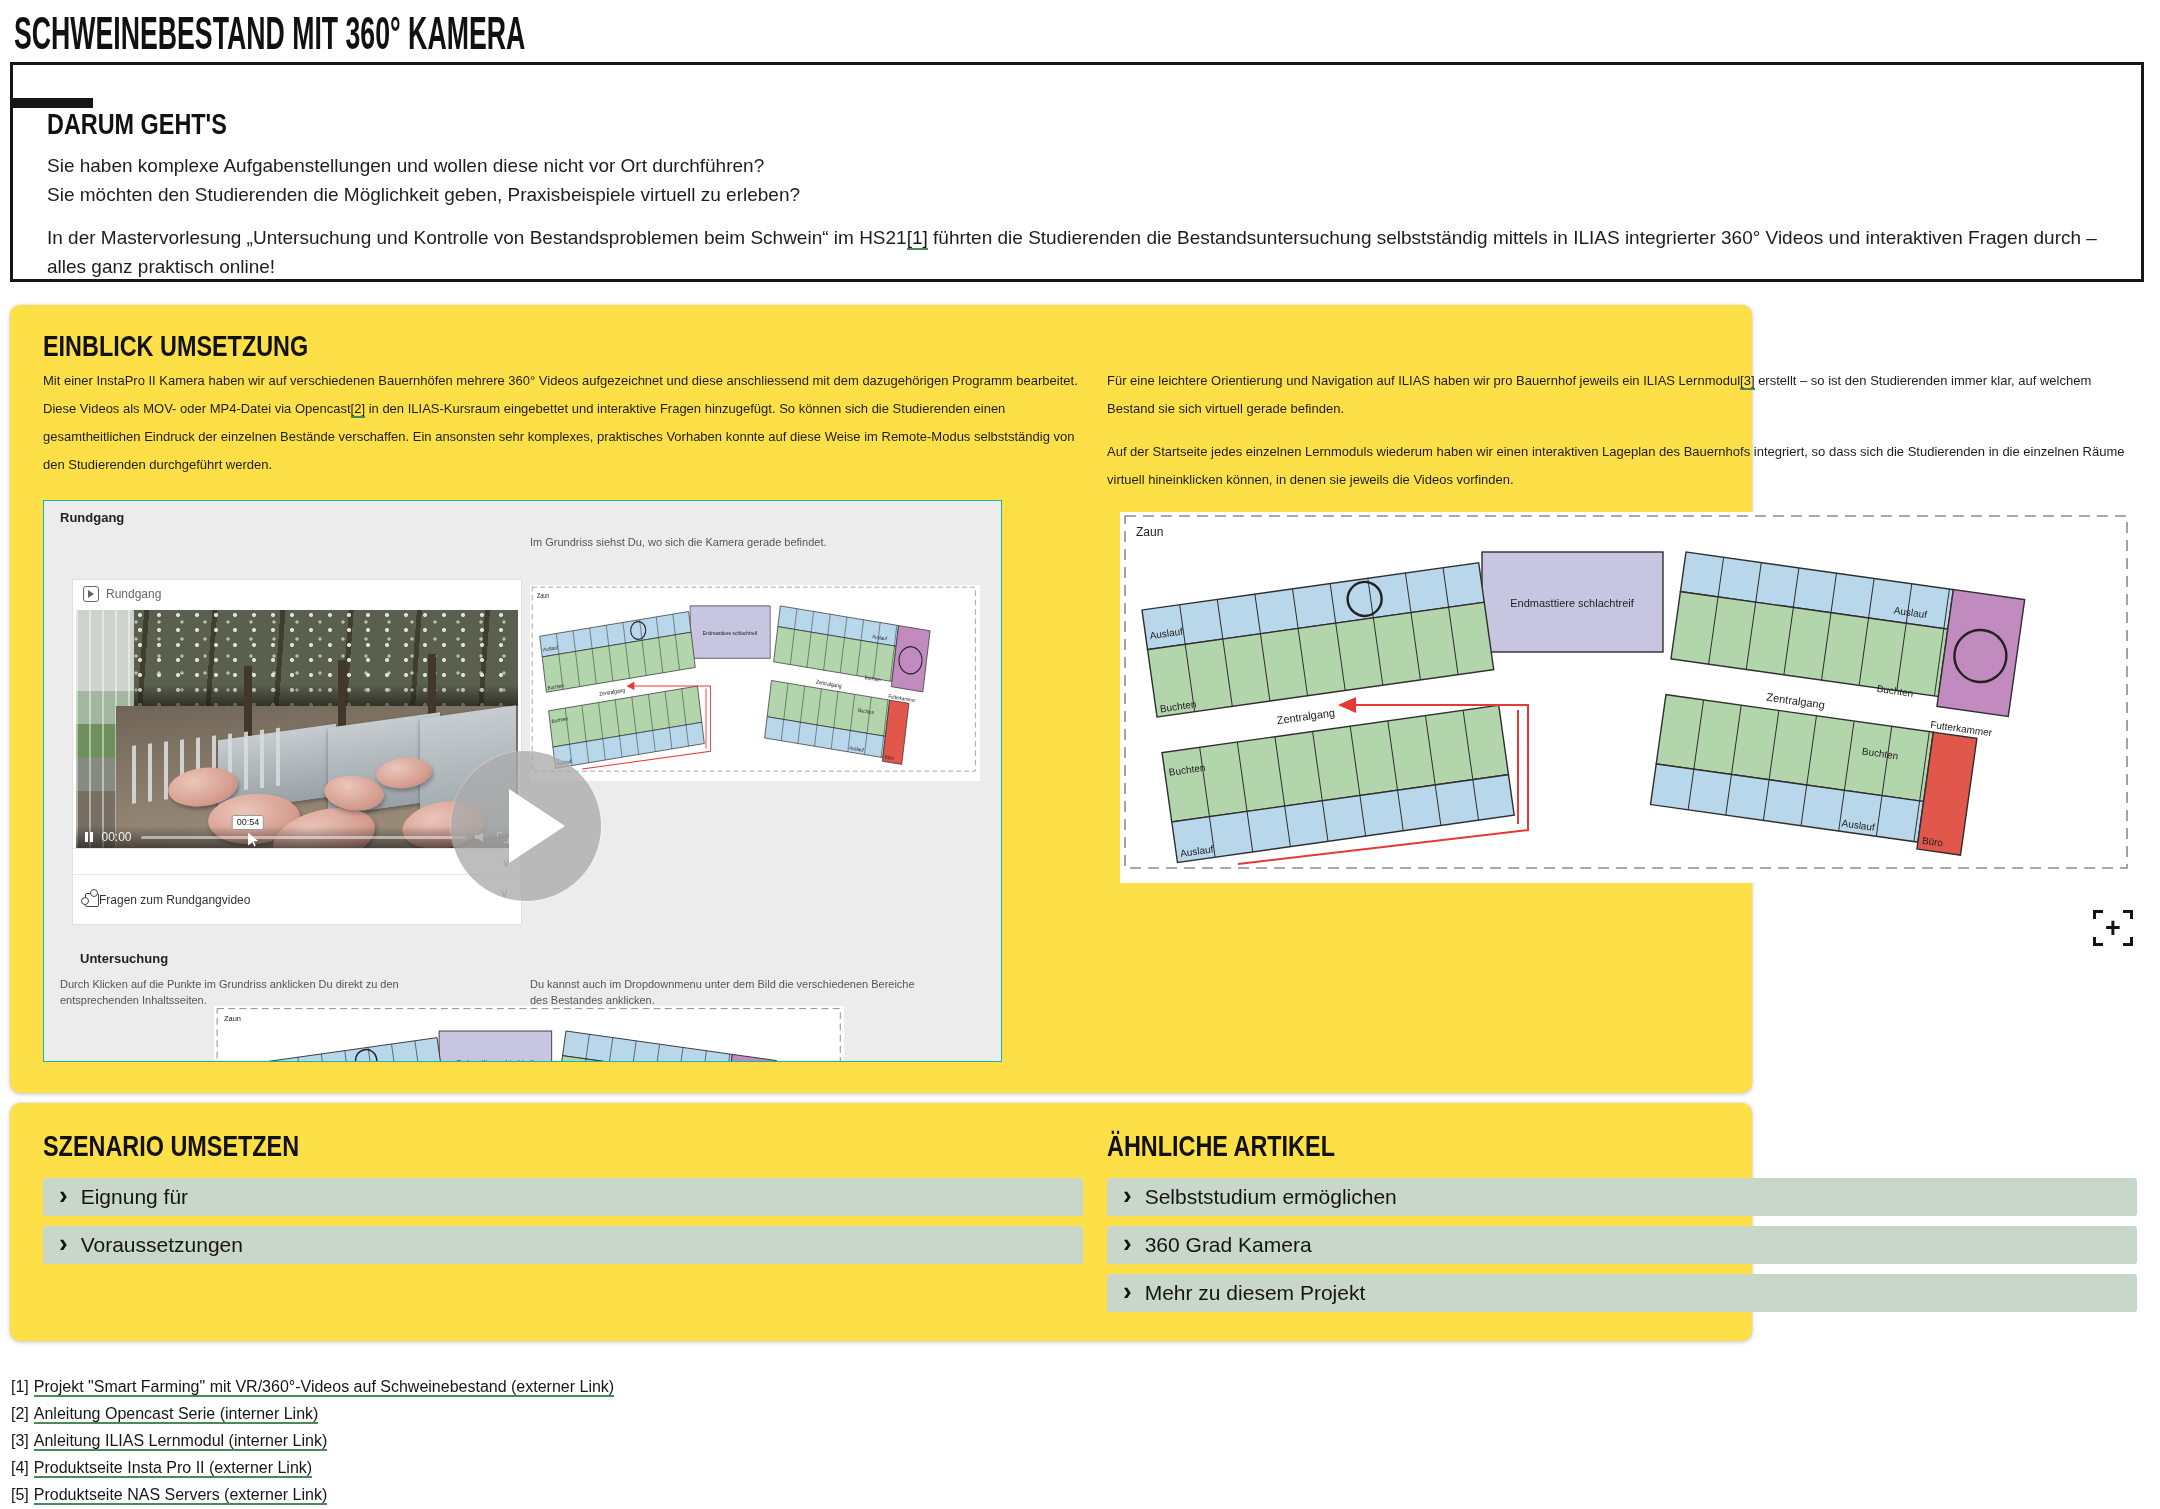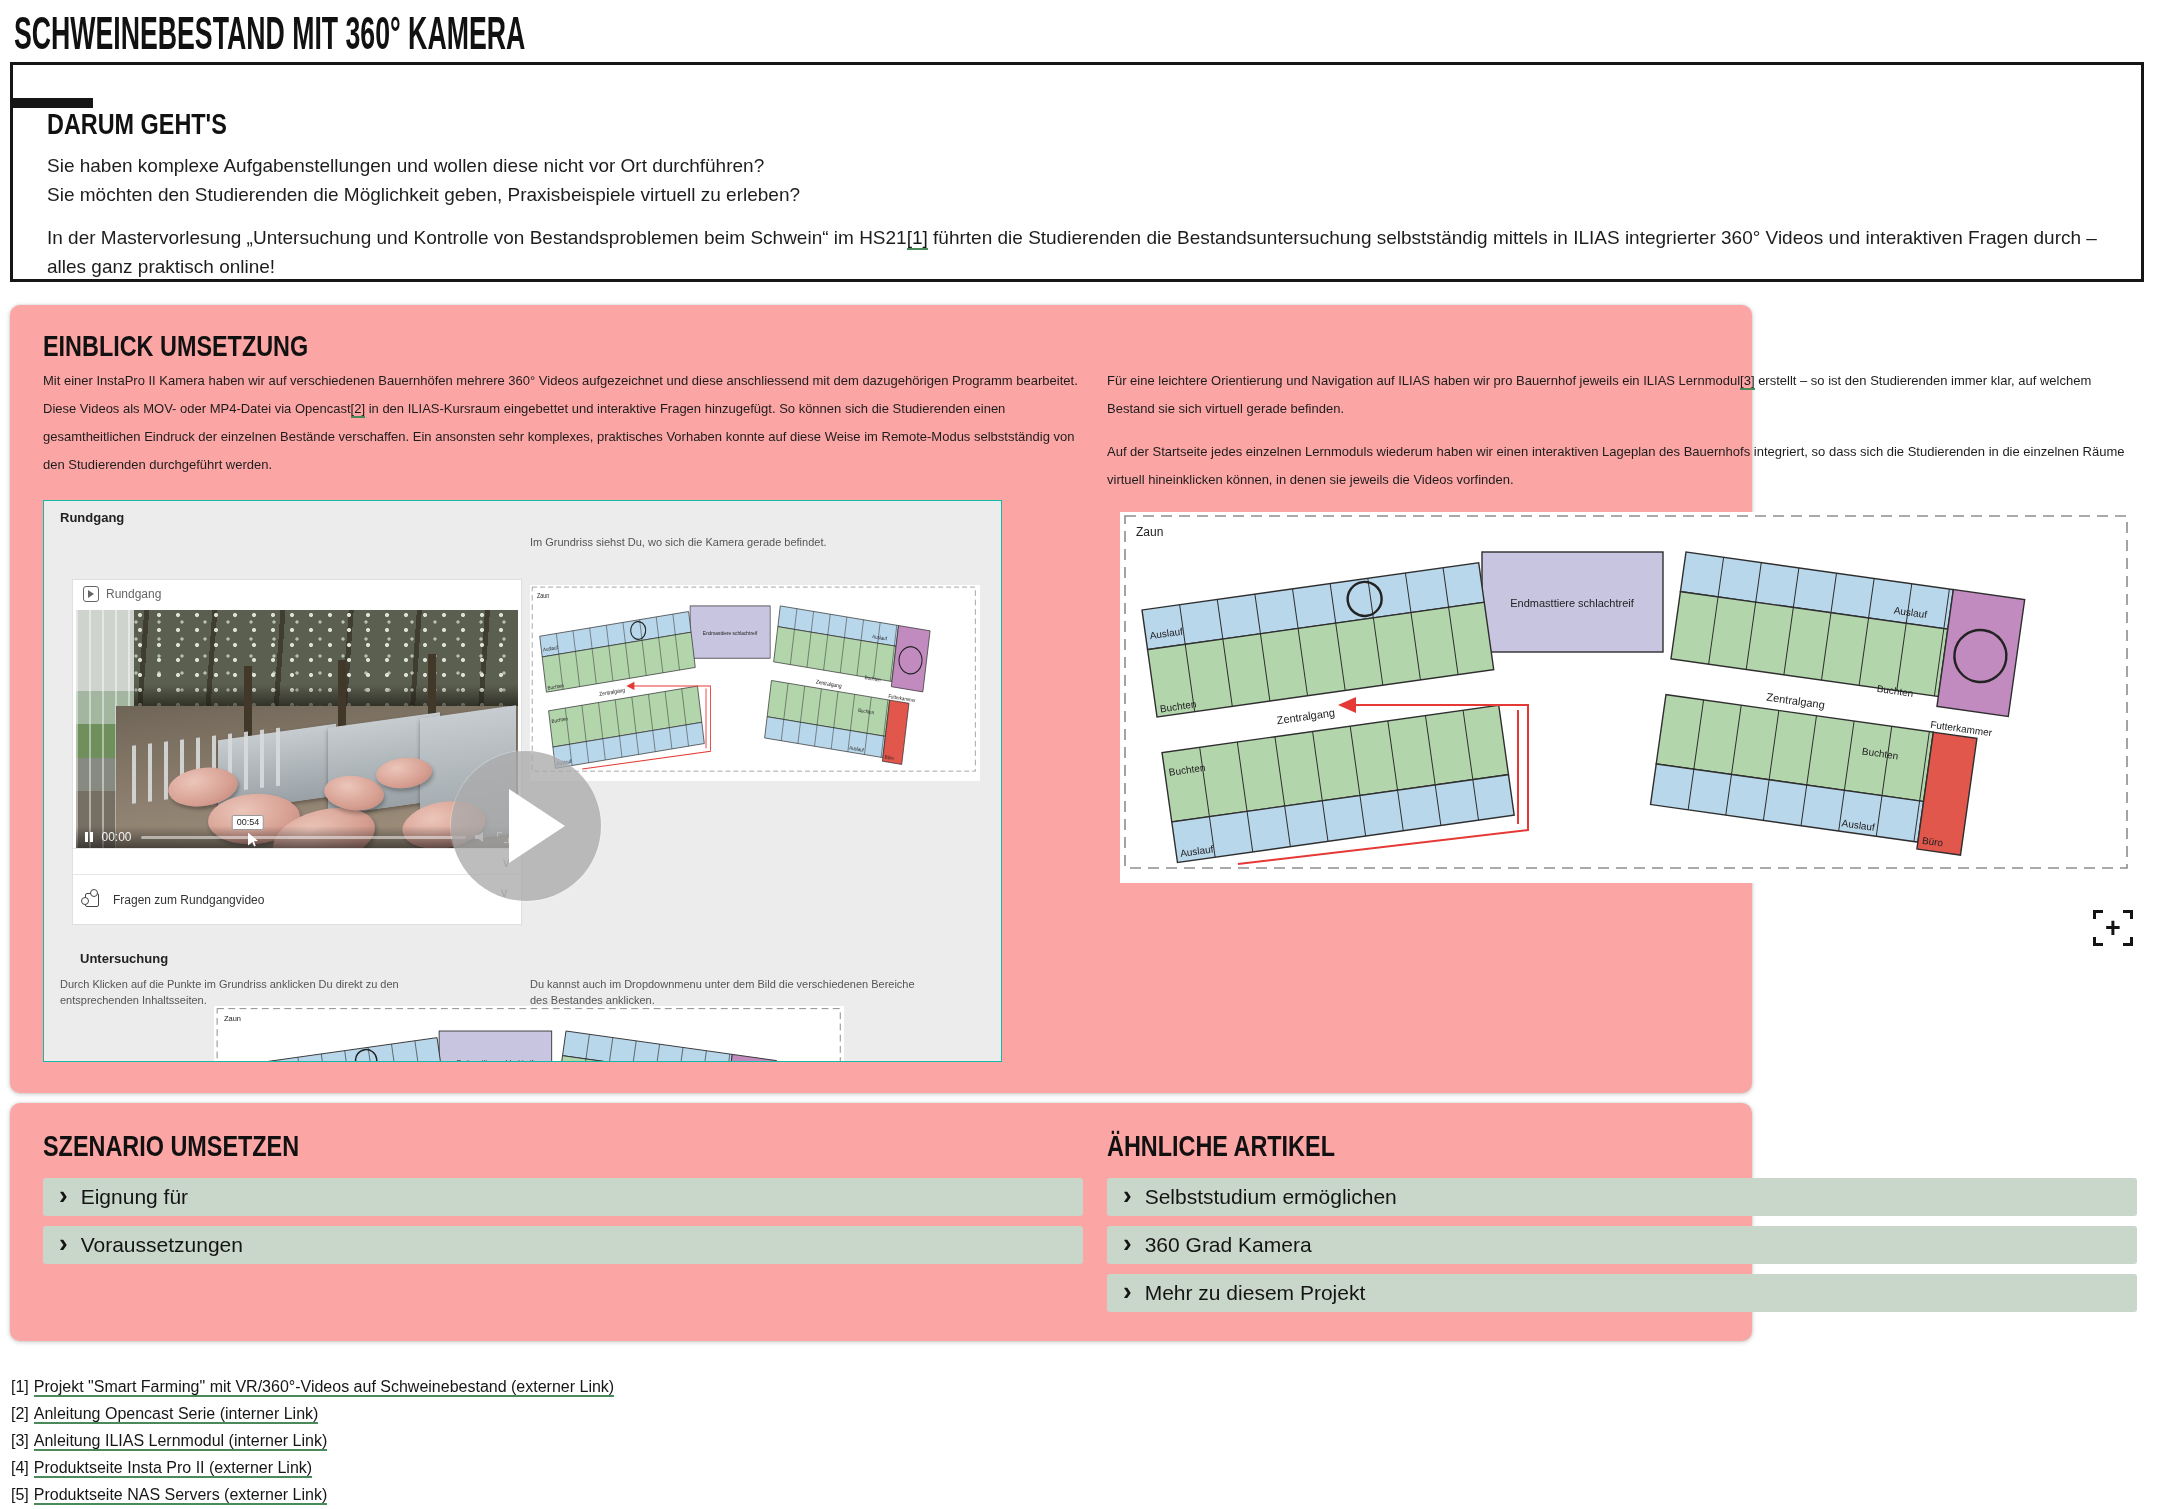--- a/index.html
+++ b/index.html
@@ -17,21 +17,21 @@
   .about-box { position:absolute; left:10px; top:62px; width:2134px; height:220px;
                border:3px solid #161616; padding:42px 40px 0 34px; }
   .corner-bar { position:absolute; left:-3px; top:33px; width:83px; height:10px; background:#161616; }
   .about-box h2 { margin-bottom:10px; }
   .about-box p  { font-size:19px; line-height:29px; color:#1d1d1d; }
   .about-para   { margin-top:14px; }
 
   a.ref, a.fn-link { color:#161616; text-decoration:none; border-bottom:2px solid #4a8a5a; cursor:pointer; }
 
   
-  .card { position:absolute; left:10px; width:1742px; background:#fca5a5; border-radius:10px;
+  .card { position:absolute; left:10px; width:1742px; background:#fde047; border-radius:10px;
           box-shadow:0 1px 5px rgba(0,0,0,.22), 0 0 0 1px rgba(0,0,0,.03); }
   .card-insight { top:305px; height:788px; }
   .card-bottom  { top:1103px; height:238px; }
 
   .card-insight h2 { position:absolute; left:33px; top:24px; }
   .col-l { position:absolute; left:33px;  top:62px; width:1048px; }
   .col-r { position:absolute; left:1097px; top:62px; width:1030px; }
   .col-l p, .col-r p { font-size:13px; line-height:28px; color:#1d1d1d; }
   .col-r p + p { margin-top:15px; }
 
@@ -93,21 +93,21 @@
              clip-path:polygon(0 0,100% 60%,60% 62%,78% 95%,62% 100%,45% 68%,0 92%);
              filter:drop-shadow(0 0 1px #333); }
   .vol { width:13px; height:11px; background:#fff; opacity:.9;
          clip-path:polygon(0 32%, 28% 32%, 62% 5%, 62% 95%, 28% 68%, 0 68%); }
   .fsic { position:relative; width:12px; height:11px; opacity:.9; }
   .fsic::before { content:""; position:absolute; left:0; top:0; width:4px; height:4px; border-left:1.6px solid #fff; border-top:1.6px solid #fff; }
   .fsic::after  { content:""; position:absolute; right:0; bottom:0; width:4px; height:4px; border-right:1.6px solid #fff; border-bottom:1.6px solid #fff; }
 
   .row-collapse { position:absolute; left:0; right:0; top:268px; height:26px; border-top:1px solid #e6e6e6; cursor:pointer; }
   .row-questions{ position:absolute; left:0; right:0; top:294px; height:50px; border-top:1px solid #e6e6e6;
-                  display:flex; align-items:center; gap:14px; padding:0 12px; font-size:12px; color:#333; cursor:pointer; }
+                  display:flex; align-items:center; gap:0; padding:0 12px; font-size:12px; color:#333; cursor:pointer; }
   .chev-dn { position:absolute; right:10px; top:50%; transform:translateY(-50%); color:#999; font-size:13px; }
   .row-questions .chev-dn { top:auto; }
   .puzzle { position:relative; width:14px; height:14px; border:1.5px solid #444; border-radius:2px; background:#fff; }
   .puzzle::before { content:""; position:absolute; left:3.5px; top:-5px; width:6px; height:6px;
                     border:1.5px solid #444; border-radius:50%; background:#fff; }
   .puzzle::after  { content:""; position:absolute; left:-5px; top:3.5px; width:6px; height:6px;
                     border:1.5px solid #444; border-radius:50%; background:#fff; }
   .q-label { flex:1; }
 
   .ss-plan { position:absolute; left:486px; top:84px; width:450px; height:196px; background:#fff; }

